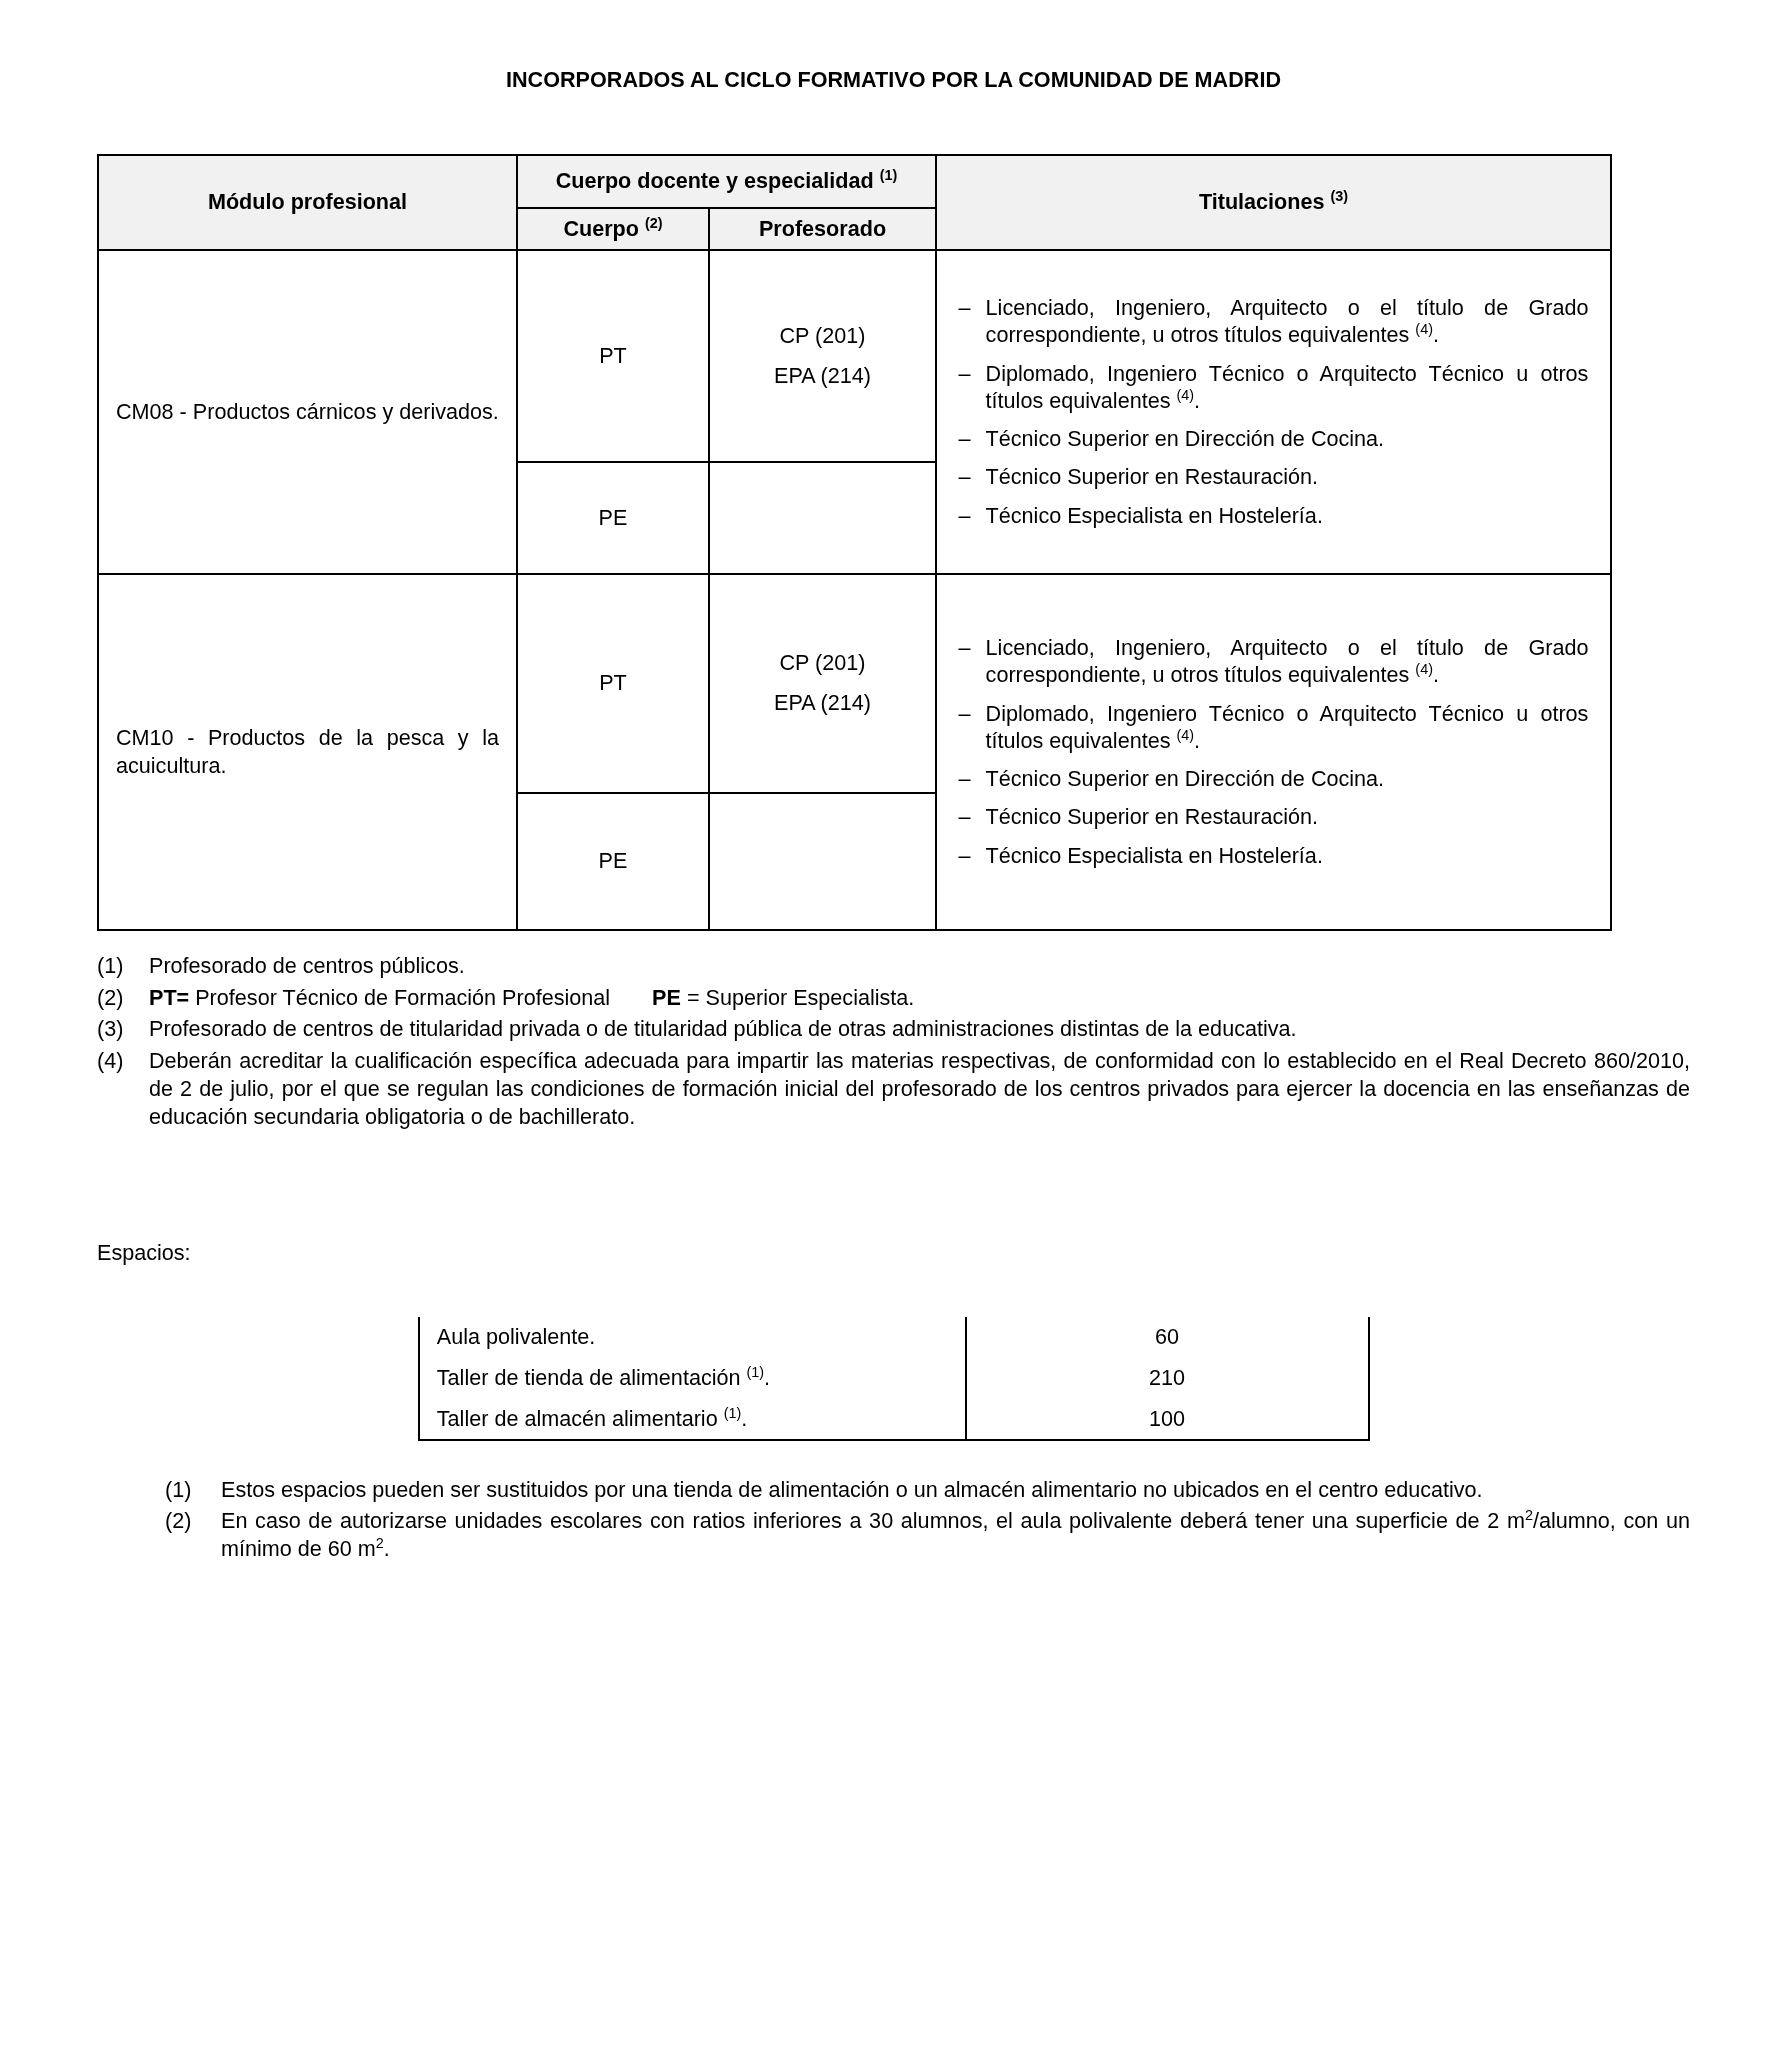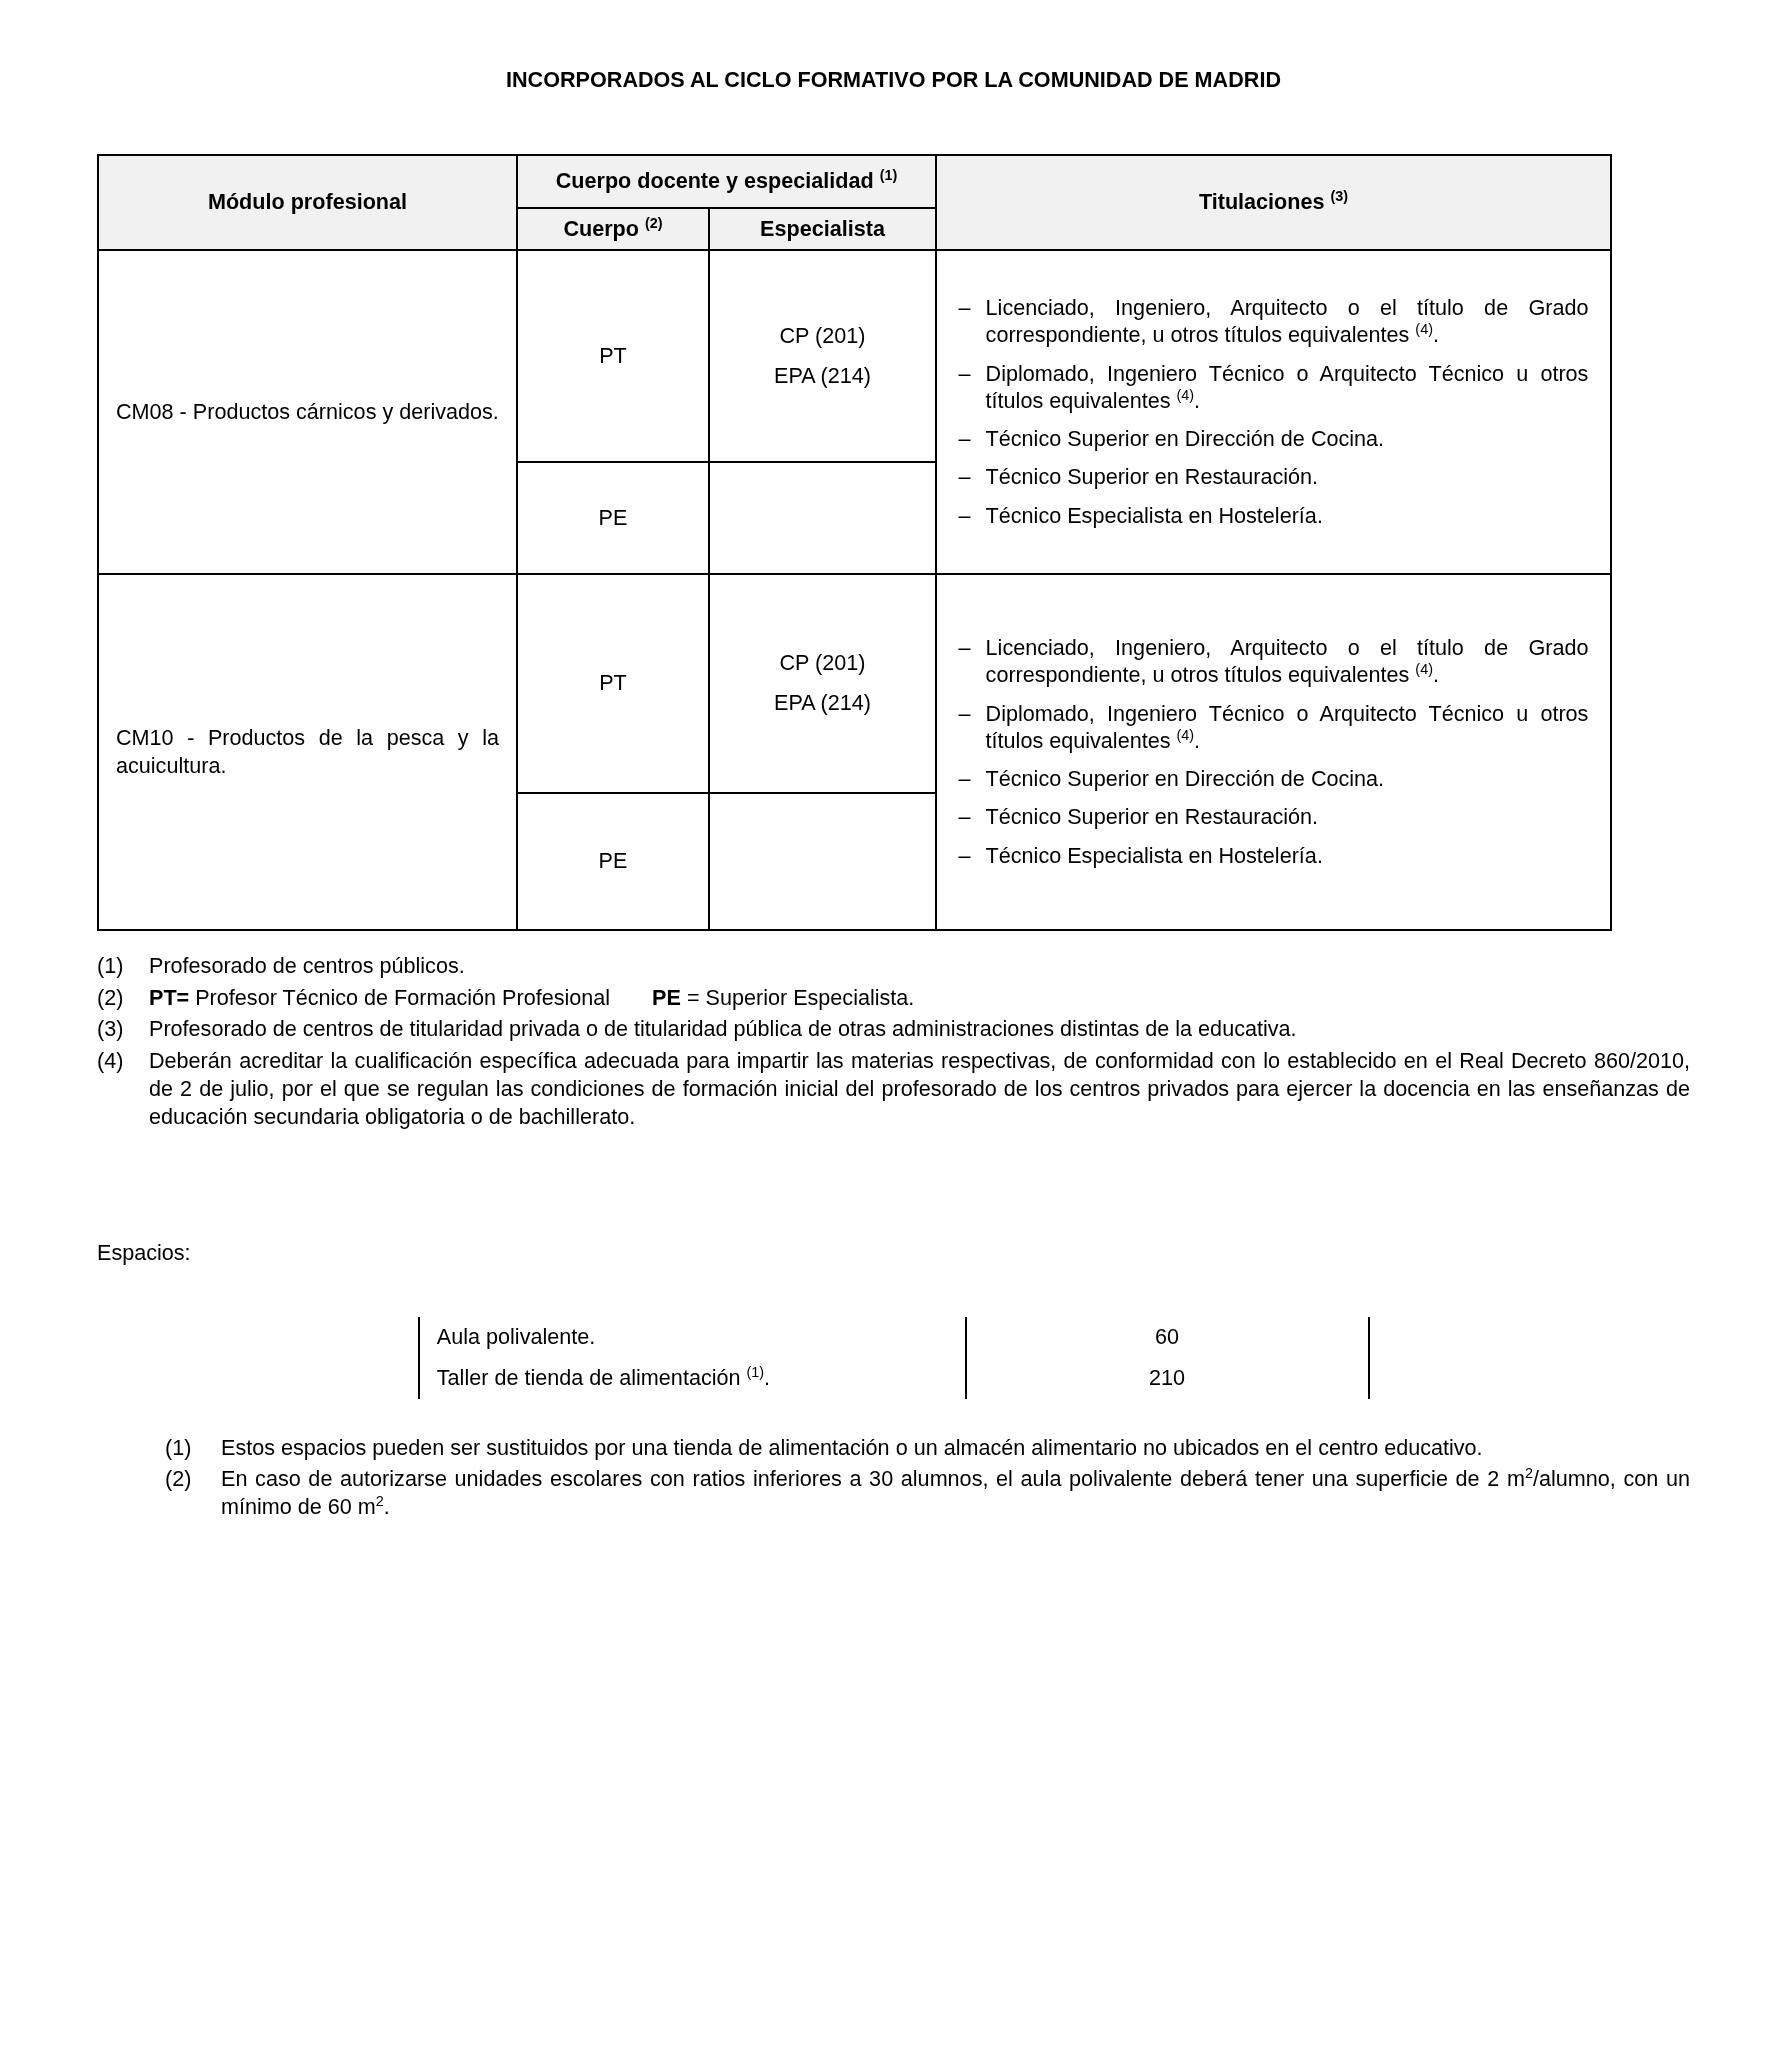--- a/index.html
+++ b/index.html
@@ -86,21 +86,21 @@
           <span>Cuerpo docente y especialidad</span> <span class="sup">(1)</span>
         </td>
         <td class="th" rowspan="2">
           <span>Titulaciones</span> <span class="sup">(3)</span>
         </td>
       </tr>
       <tr class="r-h2">
         <td class="th">
           <span>Cuerpo</span> <span class="sup">(2)</span>
         </td>
-        <td class="th">Especialista</td>
+        <td class="th">Profesorado</td>
       </tr>
 
       <tr class="r-pt1">
         <td class="modulo-cell" rowspan="2">CM08 - Productos cárnicos y derivados.</td>
         <td class="center-cell">PT</td>
         <td class="center-cell esp-cell">
           <div>CP (201)</div>
           <div>EPA (214)</div>
         </td>
         <td class="tit-cell" rowspan="2">
@@ -198,20 +198,24 @@
     </colgroup>
     <tbody>
       <tr>
         <td class="t2-espacio noline"><span>Aula polivalente.</span><span class="sup"></span><span></span></td>
         <td class="t2-num noline">60</td>
       </tr>
       <tr>
         <td class="t2-espacio noline"><span>Taller de tienda de alimentación </span><span class="sup">(1)</span><span>.</span></td>
         <td class="t2-num noline">210</td>
       </tr>
+      <tr class="t2-last">
+        <td class="t2-espacio noline"><span>Taller de almacén alimentario </span><span class="sup">(1)</span><span>.</span></td>
+        <td class="t2-num noline">100</td>
+      </tr>
     </tbody>
   </table>
 
   <div class="footnotes footnotes-a5">
     <div class="fn">
       <span class="fn-num">(1)</span>
       <span class="fn-text">Estos espacios pueden ser sustituidos por una tienda de alimentación o un almacén alimentario no ubicados en el centro educativo.</span>
     </div>
     <div class="fn">
       <span class="fn-num">(2)</span>

